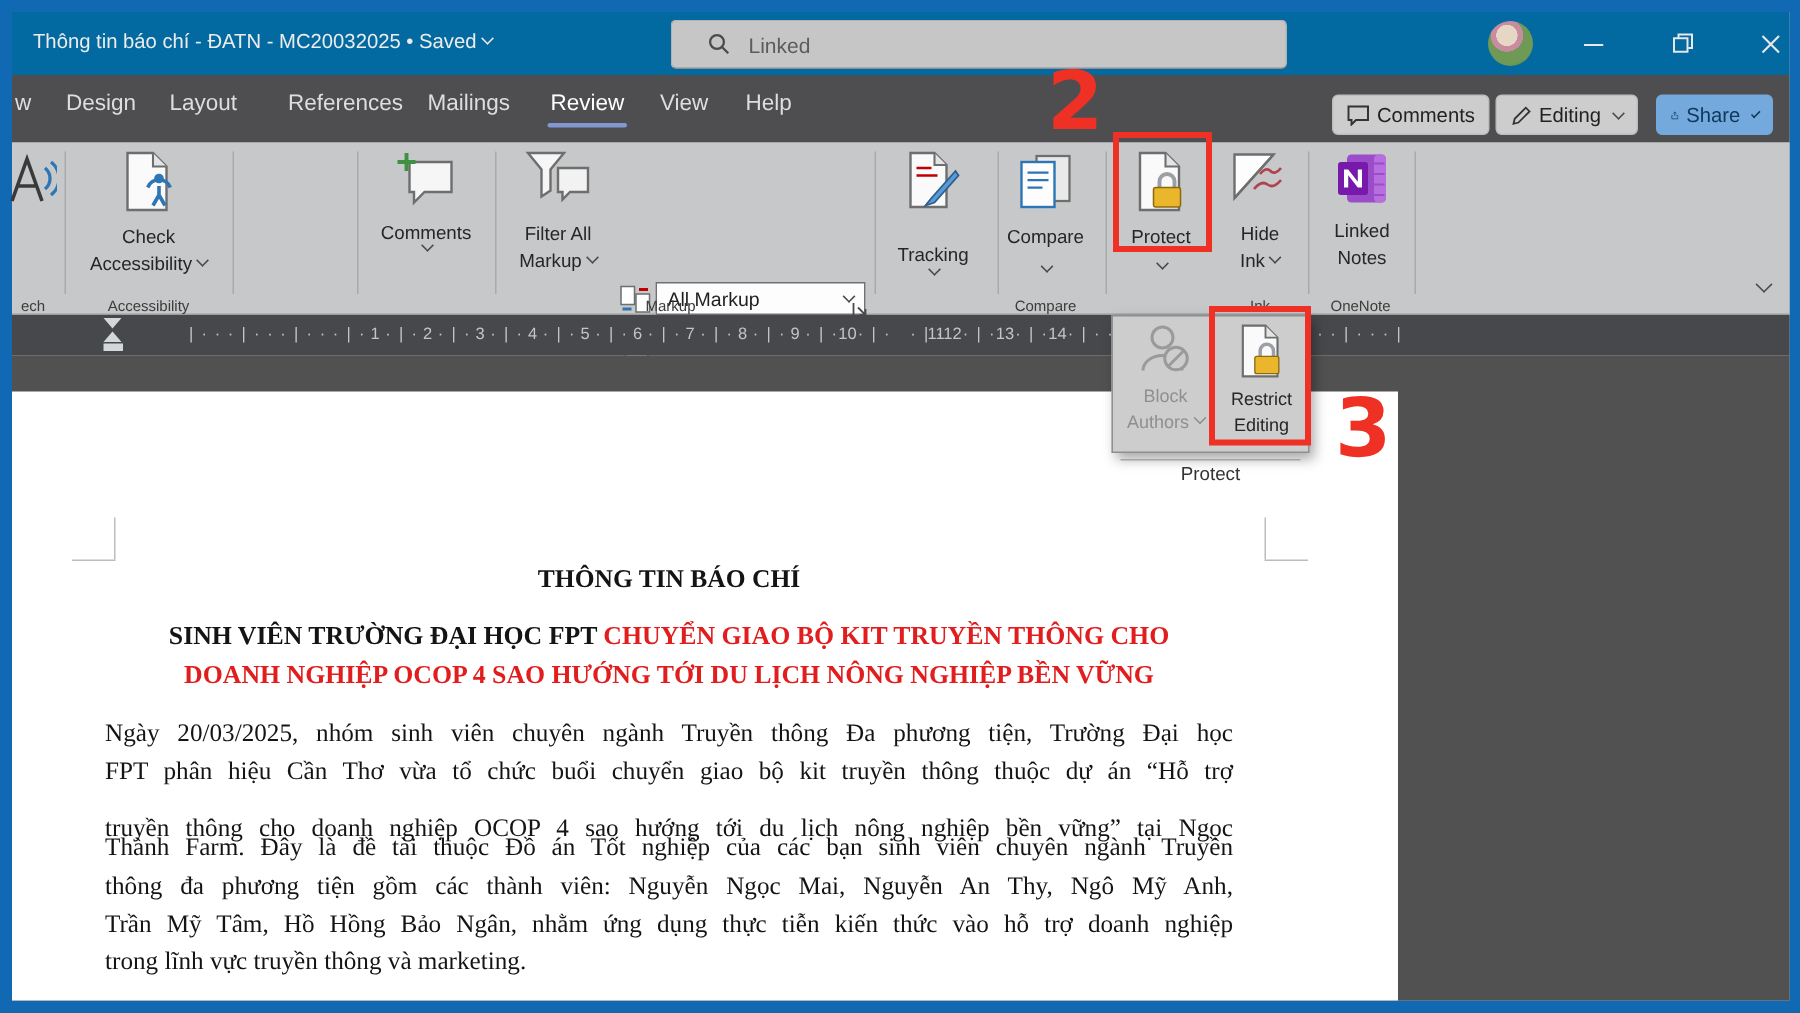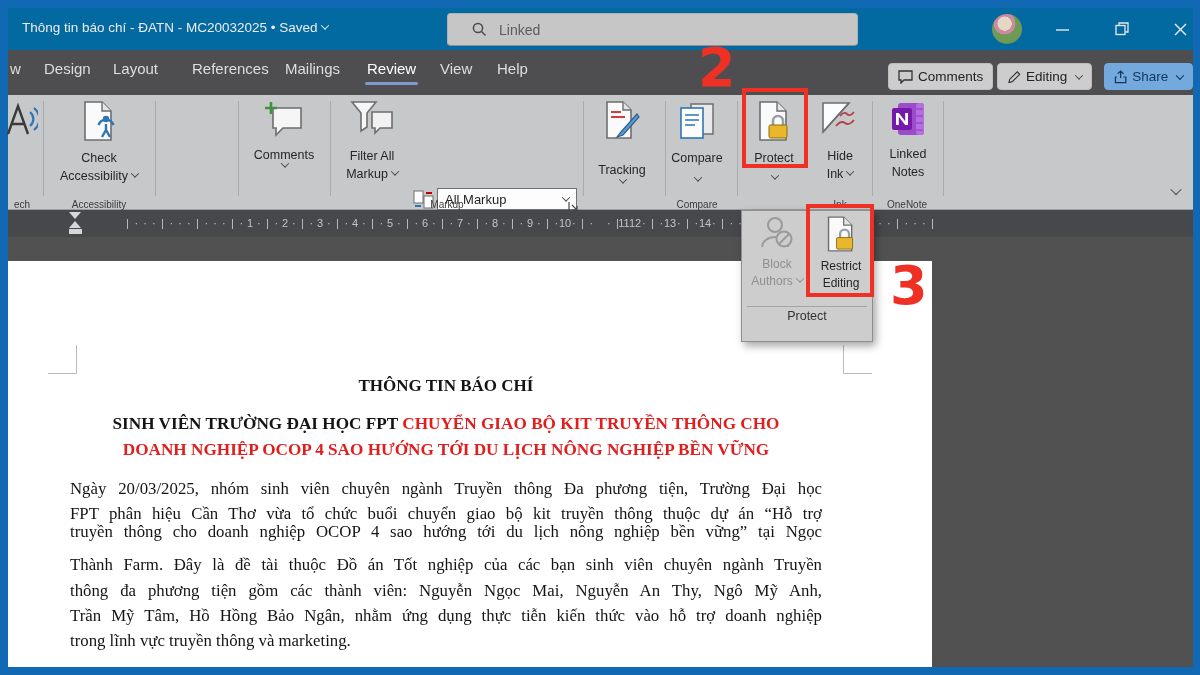--- a/index.html
+++ b/index.html
@@ -55,21 +55,21 @@
   .page{position:absolute;left:0;top:253px;width:924px;height:406px;background:#ffffff;}
   .cmark{position:absolute;background:#bcbcbc;}
   .doc{position:absolute;left:62px;top:0;width:752px;font-family:"Liberation Serif","DejaVu Serif",serif;color:#141414;}
   .dtitle{position:absolute;left:0;top:115px;width:100%;text-align:center;font-weight:bold;font-size:17px;}
   .dhead{position:absolute;left:0;width:100%;text-align:center;font-weight:bold;font-size:17.2px;line-height:26px;}
   .red{color:#e11d1d;}
   .bodyline{position:absolute;left:0;width:100%;font-size:16.8px;height:25.4px;text-align:justify;text-align-last:justify;white-space:nowrap;}
   .bodyline.last{text-align-last:left;}
 
   
-  .dropdown{position:absolute;left:733px;top:202px;width:132px;height:132px;background:#cdcdcd;
+  .dropdown{position:absolute;left:733px;top:202px;width:132px;height:92px;background:#cdcdcd;
     border:1px solid #8f8f8f;box-shadow:3px 4px 8px rgba(0,0,0,.35);z-index:6;}
   .ddbtn{position:absolute;top:4px;width:62px;height:86px;text-align:center;font-size:12px;line-height:17px;color:#262626;}
   .ddbtn.disabled{color:#8f8f8f;}
   .dd-divider{position:absolute;left:5px;right:5px;top:95px;height:1px;background:#a5a5a5;}
   .dd-label{position:absolute;left:0;top:98px;width:100%;text-align:center;font-size:12.5px;color:#333;}
 
   
   .ann-box{position:absolute;border:4px solid #ee3124;z-index:9;}
   .ann-num{position:absolute;color:#ee3124;font-size:54px;font-weight:800;z-index:9;font-family:"DejaVu Sans","Liberation Sans",sans-serif;}
 </style>
@@ -123,21 +123,21 @@
         </svg>
       <span>Comments</span>
     </div>
     <div class="pillbtn" style="left:989px">
       <svg width="14" height="14" viewBox="0 0 14 14">
           <path d="M2 12.5 l.8-3.3 7.4-7.4 2.5 2.5-7.4 7.4z" fill="none" stroke="#333" stroke-width="1.2"></path>
         </svg>
       <span>Editing</span>
         <span class="chev"></span>
     </div>
-    <div class="pillbtn share" style="left:1096px;width:89px">
+    <div class="pillbtn share" style="left:1096px;width:78px">
       <svg width="14" height="14" viewBox="0 0 14 14">
           <path d="M7 8 V1 M4 3.5 L7 .7 10 3.5" fill="none" stroke="#10375c" stroke-width="1.3"></path>
           <path d="M3 7 H1.5 v6 h11 V7 H10" fill="none" stroke="#10375c" stroke-width="1.3"></path>
         </svg>
       <span>Share</span>
         <span class="chev" style="border-color:#10375c"></span>
     </div>
   </div>
 
   <div class="ribbon">
@@ -395,21 +395,21 @@
 
     <div class="doc" style="height:406px">
       <div class="dtitle">THÔNG TIN BÁO CHÍ</div>
       <div class="dhead" style="top:150px">
         <span>SINH VIÊN TRƯỜNG ĐẠI HỌC FPT </span><span class="red">CHUYỂN GIAO BỘ KIT TRUYỀN THÔNG CHO</span>
       </div>
       <div class="dhead red" style="top:176px">DOANH NGHIỆP OCOP 4 SAO HƯỚNG TỚI DU LỊCH NÔNG NGHIỆP BỀN VỮNG</div>
       <div id="bodylines">
           <div class="bodyline" style="top: 218px;">Ngày 20/03/2025, nhóm sinh viên chuyên ngành Truyền thông Đa phương tiện, Trường Đại học</div>
           <div class="bodyline" style="top: 243.4px;">FPT phân hiệu Cần Thơ vừa tổ chức buổi chuyển giao bộ kit truyền thông thuộc dự án “Hỗ trợ</div>
-          <div class="bodyline" style="top: 261px;">truyền thông cho doanh nghiệp OCOP 4 sao hướng tới du lịch nông nghiệp bền vững” tại Ngọc</div>
+          <div class="bodyline" style="top: 281px;">truyền thông cho doanh nghiệp OCOP 4 sao hướng tới du lịch nông nghiệp bền vững” tại Ngọc</div>
           <div class="bodyline" style="top: 294.2px;">Thành Farm. Đây là đề tài thuộc Đồ án Tốt nghiệp của các bạn sinh viên chuyên ngành Truyền</div>
           <div class="bodyline" style="top: 319.6px;">thông đa phương tiện gồm các thành viên: Nguyễn Ngọc Mai, Nguyễn An Thy, Ngô Mỹ Anh,</div>
           <div class="bodyline" style="top: 345px;">Trần Mỹ Tâm, Hồ Hồng Bảo Ngân, nhằm ứng dụng thực tiễn kiến thức vào hỗ trợ doanh nghiệp</div>
           <div class="bodyline last" style="top: 370.4px;">trong lĩnh vực truyền thông và marketing.</div>
         </div>
     </div>
   </div>
 
   <div class="dropdown">
     <div class="ddbtn disabled" style="left:4px">

